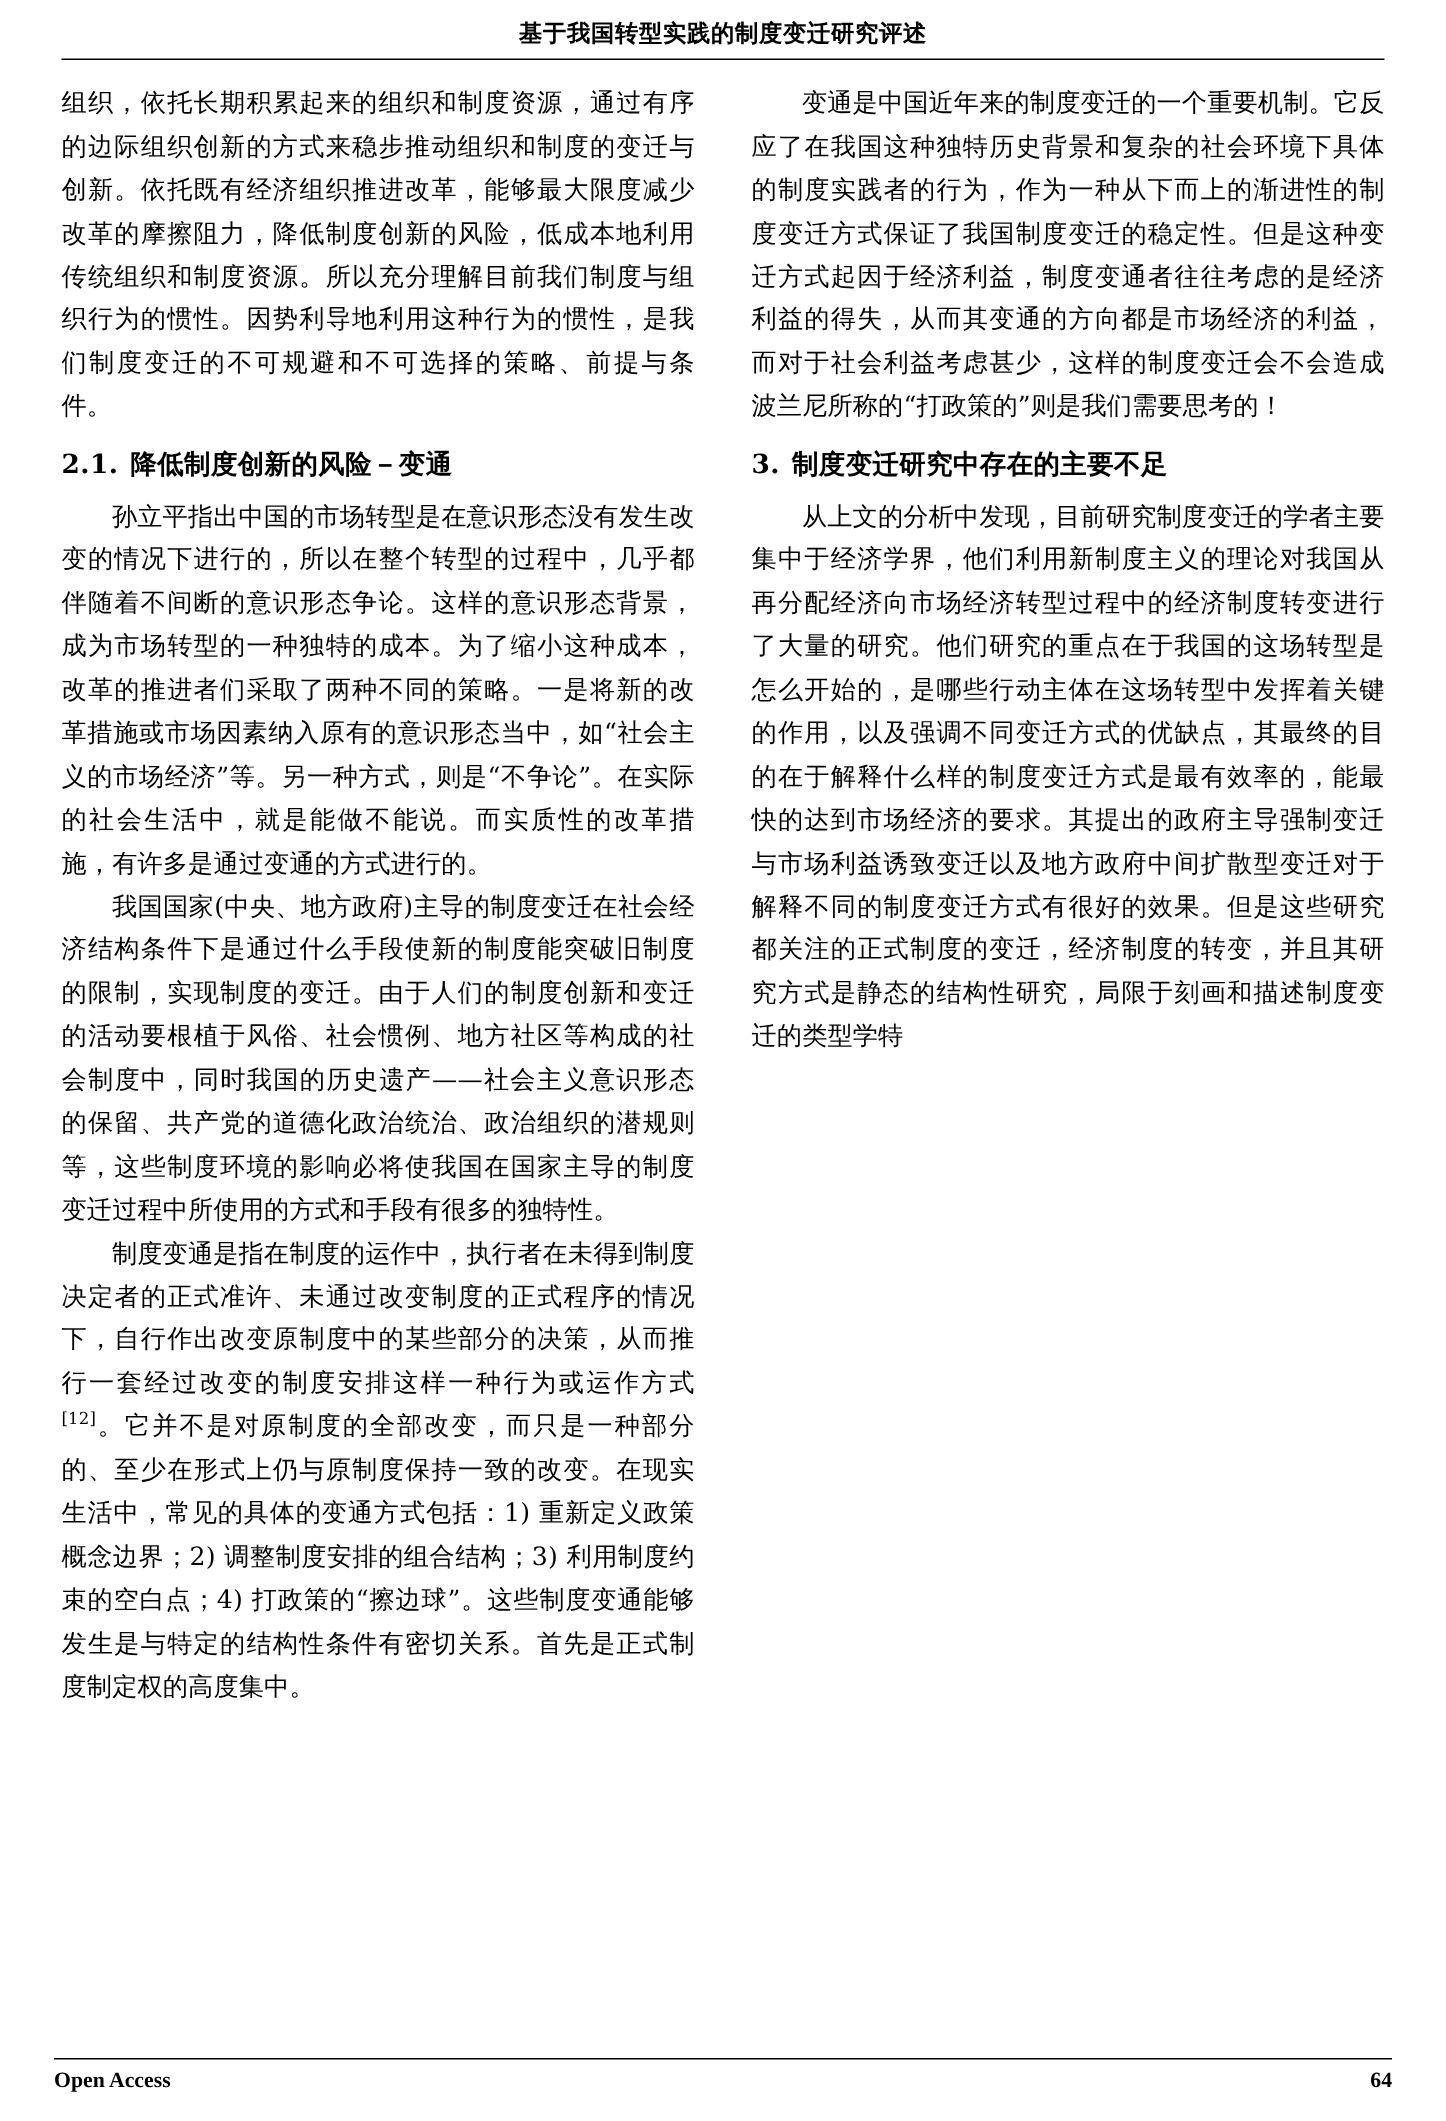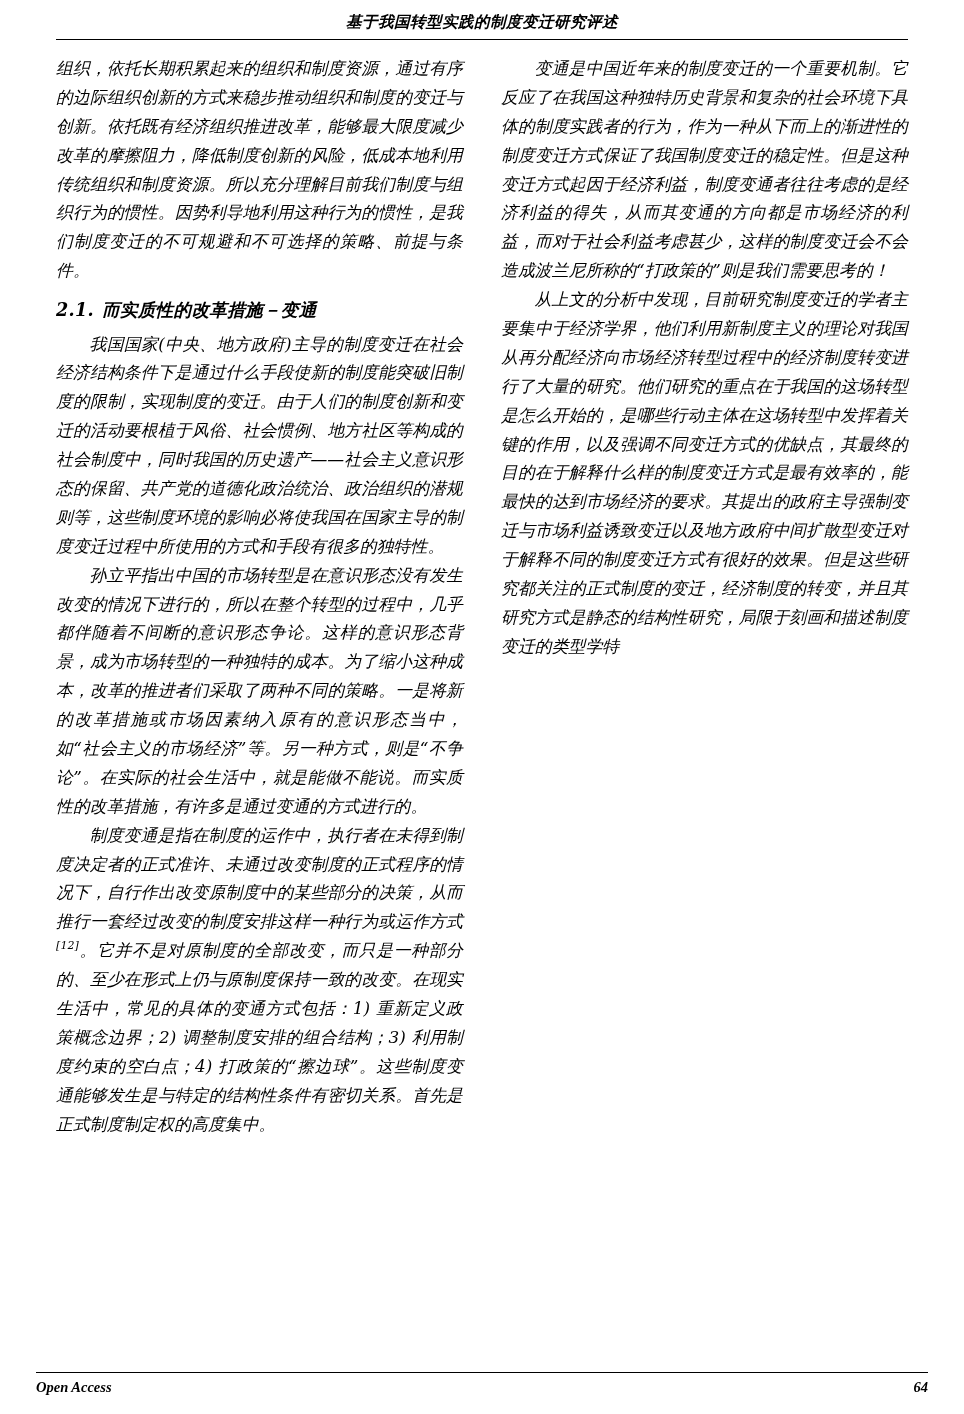--- a/index.html
+++ b/index.html
@@ -13,22 +13,21 @@
     font-family: "DejaVu Serif", "Liberation Serif", serif;
     color: #000000;
     position: relative;
     overflow: hidden;
   }
   .page {
     position: relative;
     width: 964px;
     height: 1414px;
     box-sizing: border-box;
-    padding: 0 56px;
-    font-style: italic;
+    padding: 0 41px;
   }
   
   .runninghead {
     text-align: center;
     font-size: 15.5px;
     font-weight: bold;
     letter-spacing: 0.5px;
     padding-top: 12px;
     padding-bottom: 6px;
   }
@@ -102,34 +101,37 @@
   <div class="runninghead">基于我国转型实践的制度变迁研究评述</div>
   <div class="head-rule"></div>
 
   <div class="columns">
 
     <div class="col">
 
       <p class="noindent">组织，依托长期积累起来的组织和制度资源，通过有序的边际组织创新的方式来稳步推动组织和制度的变迁与创新。依托既有经济组织推进改革，能够最大限度减少改革的摩擦阻力，降低制度创新的风险，低成本地利用传统组织和制度资源。所以充分理解目前我们制度与组织行为的惯性。因势利导地利用这种行为的惯性，是我们制度变迁的不可规避和不可选择的策略、前提与条件。</p>
 
       <h2 class="section">
-        <span class="num">2.1.</span><span>而实质性的改革措施－变通</span>
+        <span class="num">2.1.</span><span>降低制度创新的风险－变通</span>
       </h2>
 
+      <p>孙立平指出中国的市场转型是在意识形态没有发生改变的情况下进行的，所以在整个转型的过程中，几乎都伴随着不间断的意识形态争论。这样的意识形态背景，成为市场转型的一种独特的成本。为了缩小这种成本，改革的推进者们采取了两种不同的策略。一是将新的改革措施或市场因素纳入原有的意识形态当中，如“社会主义的市场经济”等。另一种方式，则是“不争论”。在实际的社会生活中，就是能做不能说。而实质性的改革措施，有许多是通过变通的方式进行的。</p>
       <p>我国国家(中央、地方政府)主导的制度变迁在社会经济结构条件下是通过什么手段使新的制度能突破旧制度的限制，实现制度的变迁。由于人们的制度创新和变迁的活动要根植于风俗、社会惯例、地方社区等构成的社会制度中，同时我国的历史遗产——社会主义意识形态的保留、共产党的道德化政治统治、政治组织的潜规则等，这些制度环境的影响必将使我国在国家主导的制度变迁过程中所使用的方式和手段有很多的独特性。</p>
-      <p>孙立平指出中国的市场转型是在意识形态没有发生改变的情况下进行的，所以在整个转型的过程中，几乎都伴随着不间断的意识形态争论。这样的意识形态背景，成为市场转型的一种独特的成本。为了缩小这种成本，改革的推进者们采取了两种不同的策略。一是将新的改革措施或市场因素纳入原有的意识形态当中，如“社会主义的市场经济”等。另一种方式，则是“不争论”。在实际的社会生活中，就是能做不能说。而实质性的改革措施，有许多是通过变通的方式进行的。</p>
 
       <p><span>制度变通是指在制度的运作中，执行者在未得到制度决定者的正式准许、未通过改变制度的正式程序的情况下，自行作出改变原制度中的某些部分的决策，从而推行一套经过改变的制度安排这样一种行为或运作方式</span><sup>[12]</sup><span>。它并不是对原制度的全部改变，而只是一种部分的、至少在形式上仍与原制度保持一致的改变。在现实生活中，常见的具体的变通方式包括：1) 重新定义政策概念边界；2) 调整制度安排的组合结构；3) 利用制度约束的空白点；4) 打政策的“擦边球”。这些制度变通能够发生是与特定的结构性条件有密切关系。首先是正式制度制定权的高度集中。</span></p>
 
     </div>
 
     <div class="col">
 
       <p>变通是中国近年来的制度变迁的一个重要机制。它反应了在我国这种独特历史背景和复杂的社会环境下具体的制度实践者的行为，作为一种从下而上的渐进性的制度变迁方式保证了我国制度变迁的稳定性。但是这种变迁方式起因于经济利益，制度变通者往往考虑的是经济利益的得失，从而其变通的方向都是市场经济的利益，而对于社会利益考虑甚少，这样的制度变迁会不会造成波兰尼所称的“打政策的”则是我们需要思考的！</p>
 
+      <h2 class="section">
+        <span class="num">3.</span><span>制度变迁研究中存在的主要不足</span>
+      </h2>
 
       <p>从上文的分析中发现，目前研究制度变迁的学者主要集中于经济学界，他们利用新制度主义的理论对我国从再分配经济向市场经济转型过程中的经济制度转变进行了大量的研究。他们研究的重点在于我国的这场转型是怎么开始的，是哪些行动主体在这场转型中发挥着关键的作用，以及强调不同变迁方式的优缺点，其最终的目的在于解释什么样的制度变迁方式是最有效率的，能最快的达到市场经济的要求。其提出的政府主导强制变迁与市场利益诱致变迁以及地方政府中间扩散型变迁对于解释不同的制度变迁方式有很好的效果。但是这些研究都关注的正式制度的变迁，经济制度的转变，并且其研究方式是静态的结构性研究，局限于刻画和描述制度变迁的类型学特</p>
 
     </div>
   </div>
 
   <div class="footer">
     <div class="footer-rule"></div>
     <div class="footer-row">
       <span>Open Access</span>

